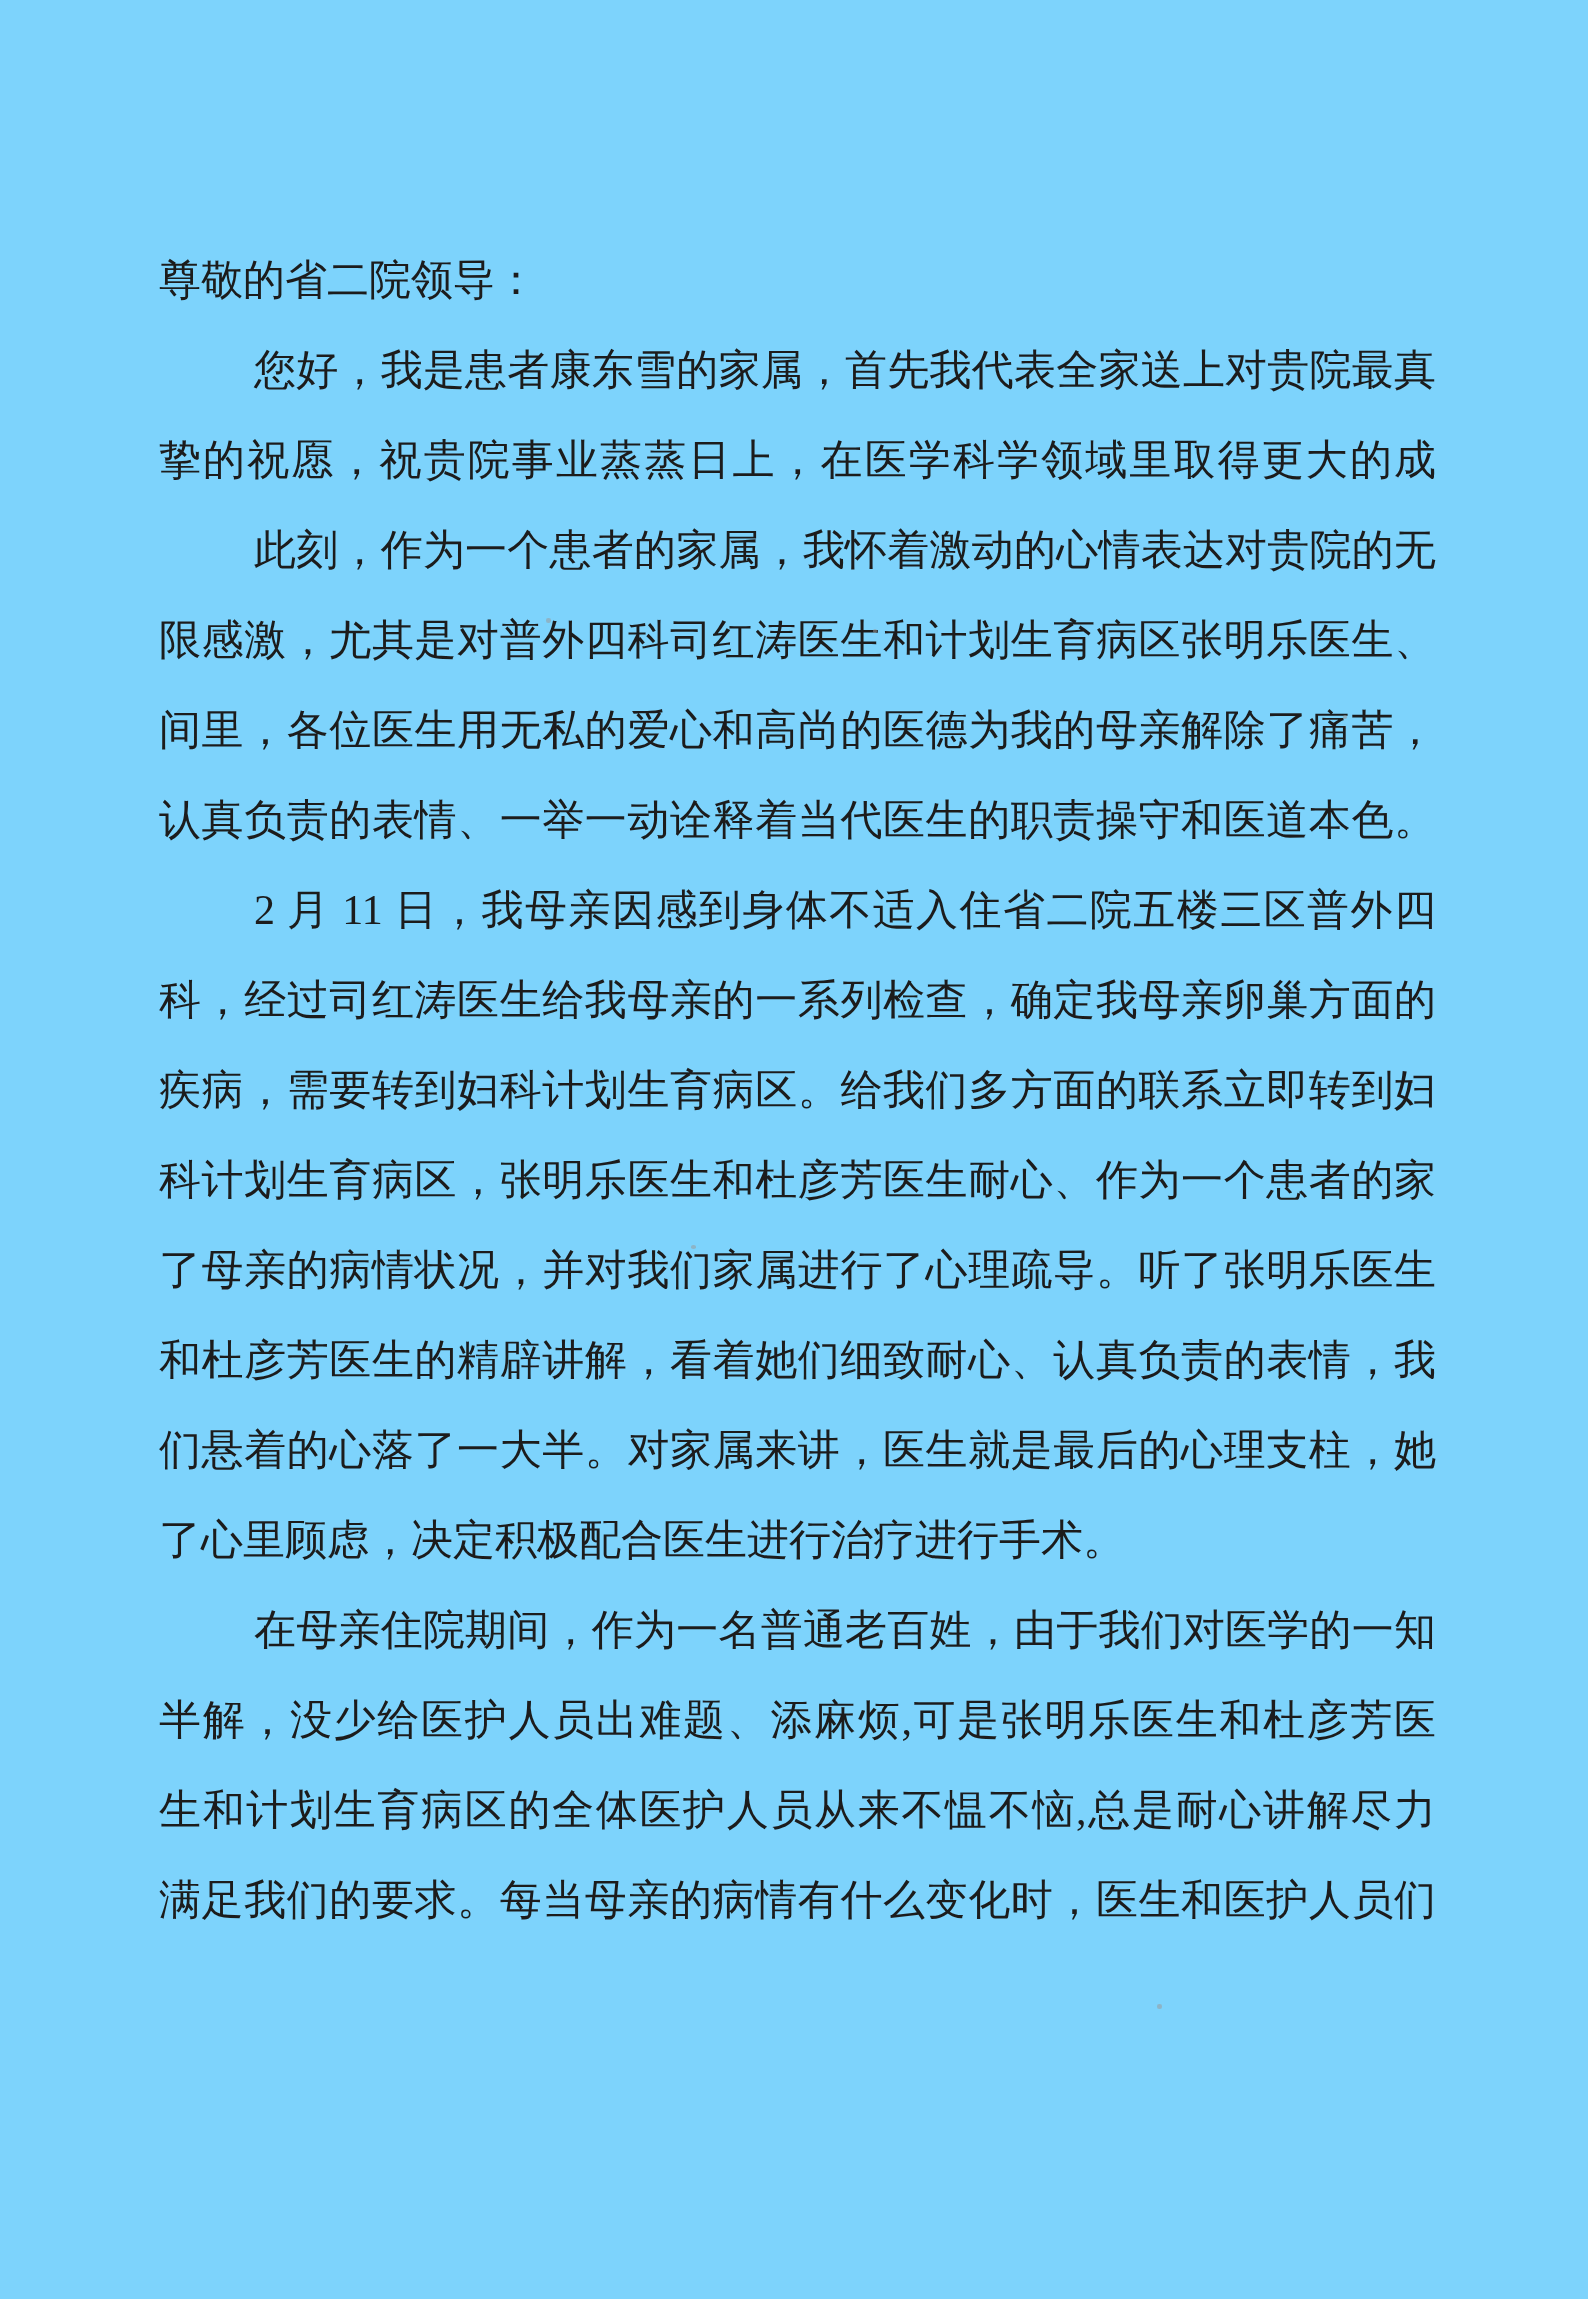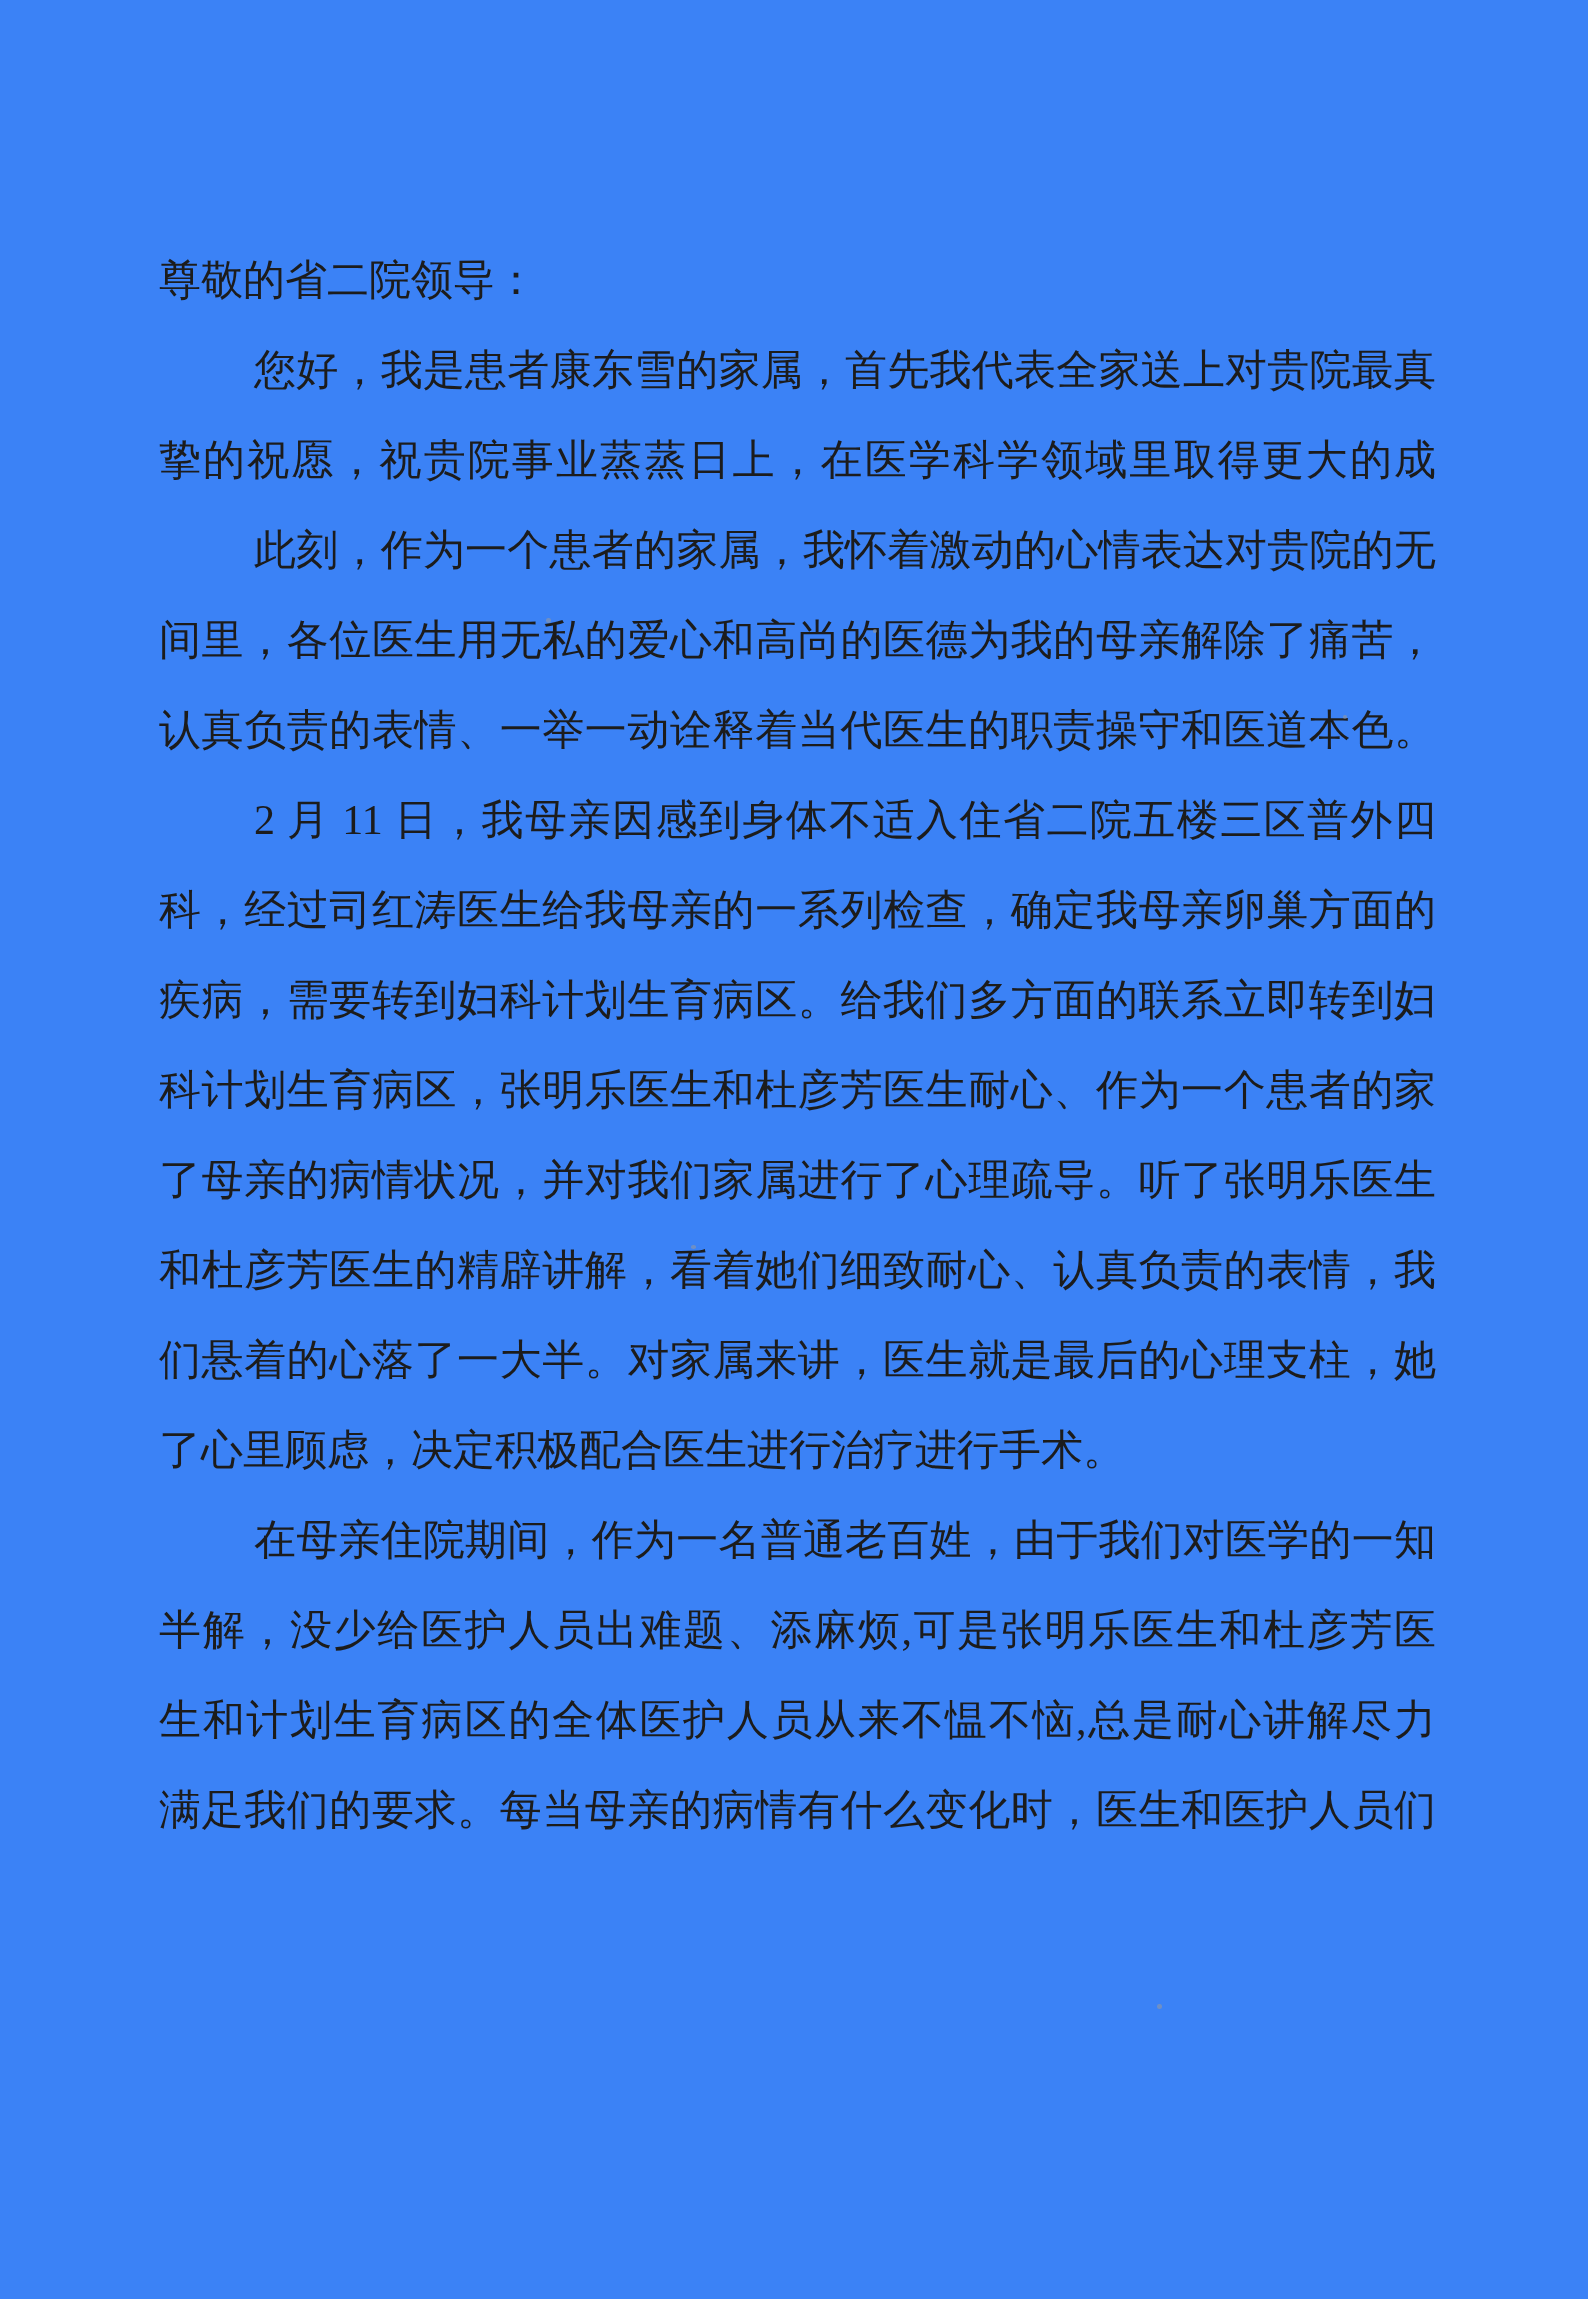--- a/index.html
+++ b/index.html
@@ -4,21 +4,21 @@
 <style>
   html, body {
     margin: 0;
     padding: 0;
     background: #ffffff;
   }
   .page {
     position: relative;
     width: 1589px;
     height: 2300px;
-    background: #3b82f6;
+    background: #7dd3fc;
     overflow: hidden;
     font-family: "Liberation Serif", "DejaVu Serif", serif;
   }
   .text-block {
     position: absolute;
     left: 159px;
     top: 235px;
     width: 1277px;
   }
   .line {
@@ -54,20 +54,21 @@
 </style>
 </head>
 <body>
 
 <div class="page">
   <div class="text-block" id="lines-container">
       <div class="line">尊敬的省二院领导：</div>
       <div class="line indent justify">您好，我是患者康东雪的家属，首先我代表全家送上对贵院最真</div>
       <div class="line justify">挚的祝愿，祝贵院事业蒸蒸日上，在医学科学领域里取得更大的成绩。</div>
       <div class="line indent justify">此刻，作为一个患者的家属，我怀着激动的心情表达对贵院的无</div>
+      <div class="line justify">限感激，尤其是对普外四科司红涛医生和计划生育病区张明乐医生、</div>
       <div class="line justify">间里，各位医生用无私的爱心和高尚的医德为我的母亲解除了痛苦，</div>
       <div class="line justify">认真负责的表情、一举一动诠释着当代医生的职责操守和医道本色。</div>
       <div class="line indent justify">2 月 11 日，我母亲因感到身体不适入住省二院五楼三区普外四</div>
       <div class="line justify">科，经过司红涛医生给我母亲的一系列检查，确定我母亲卵巢方面的</div>
       <div class="line justify">疾病，需要转到妇科计划生育病区。给我们多方面的联系立即转到妇</div>
       <div class="line justify">科计划生育病区，张明乐医生和杜彦芳医生耐心、作为一个患者的家属</div>
       <div class="line justify">了母亲的病情状况，并对我们家属进行了心理疏导。听了张明乐医生</div>
       <div class="line justify">和杜彦芳医生的精辟讲解，看着她们细致耐心、认真负责的表情，我</div>
       <div class="line justify">们悬着的心落了一大半。对家属来讲，医生就是最后的心理支柱，她</div>
       <div class="line">了心里顾虑，决定积极配合医生进行治疗进行手术。</div>

